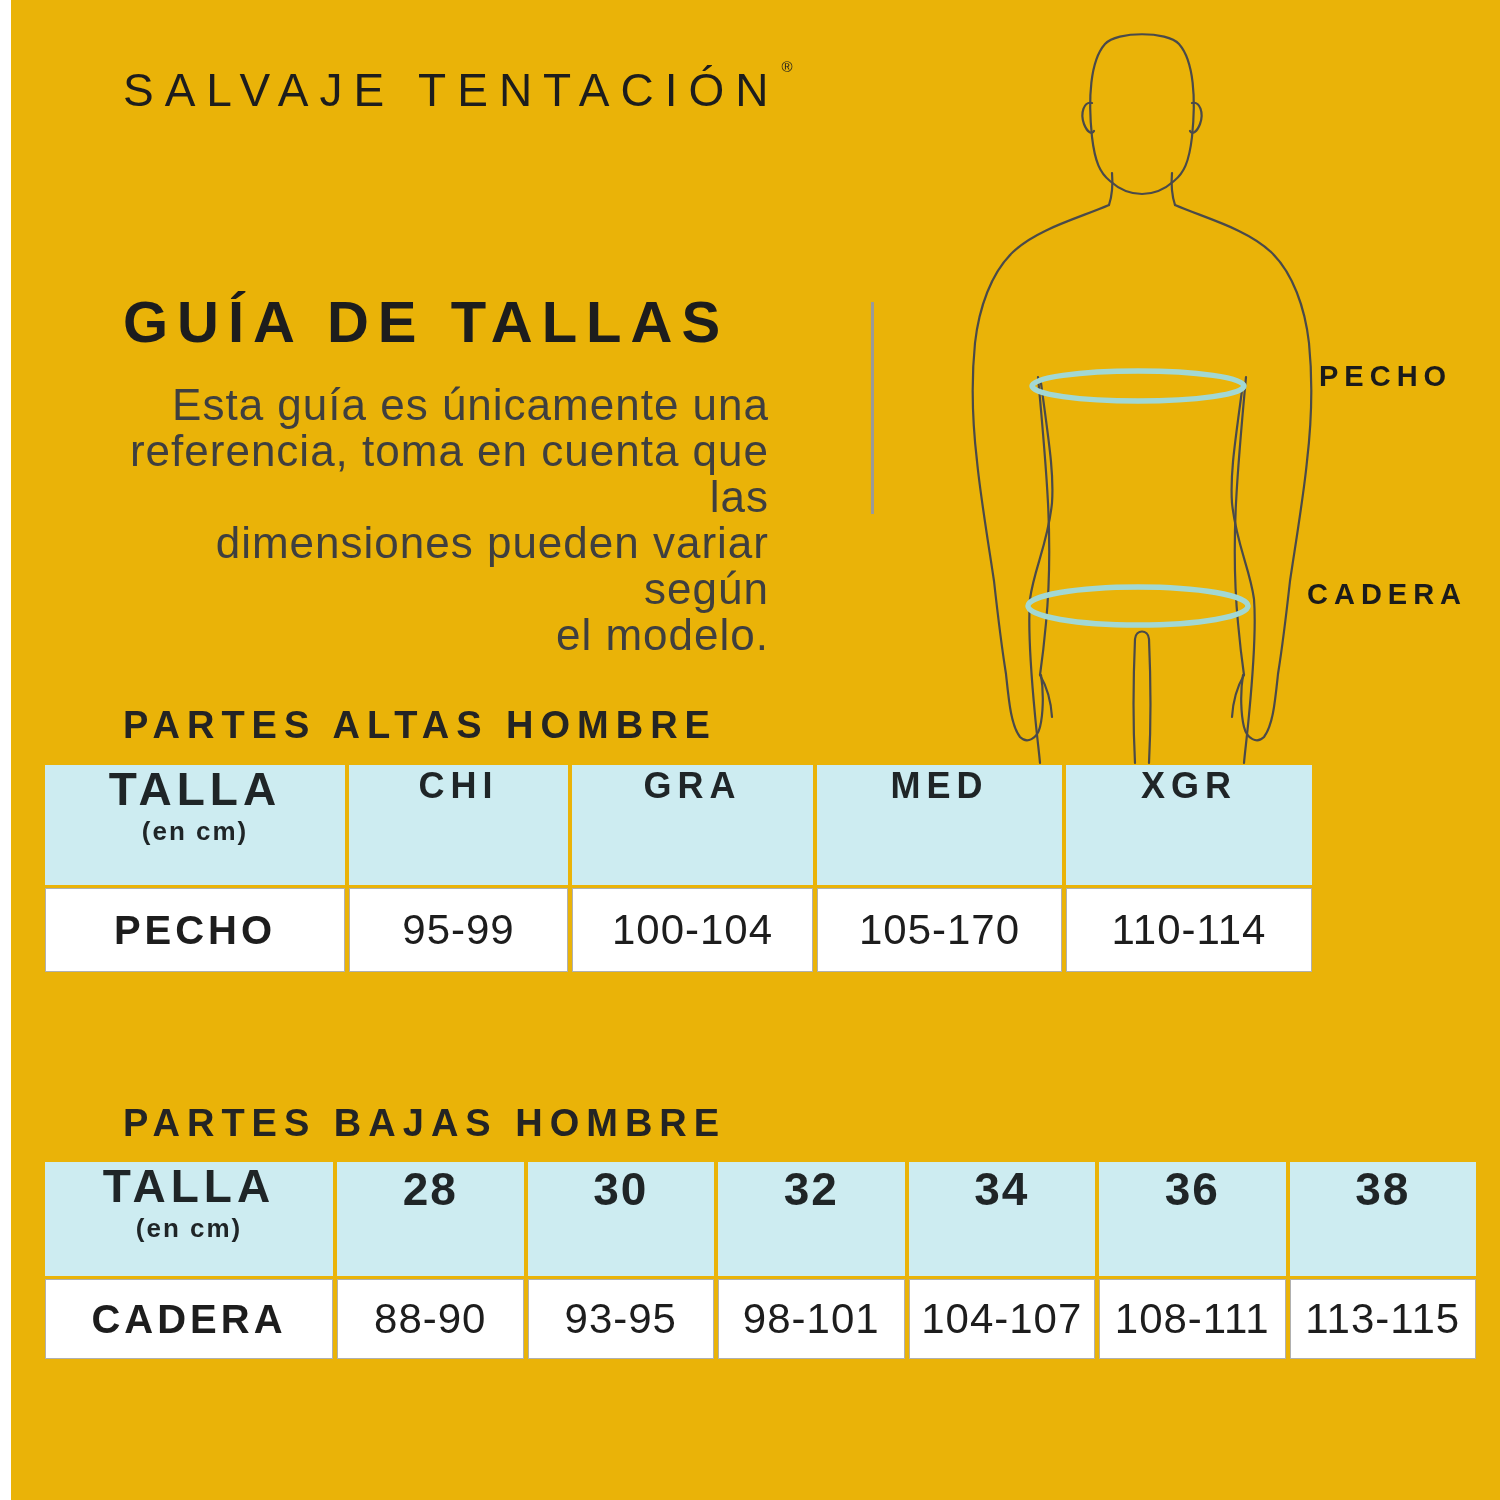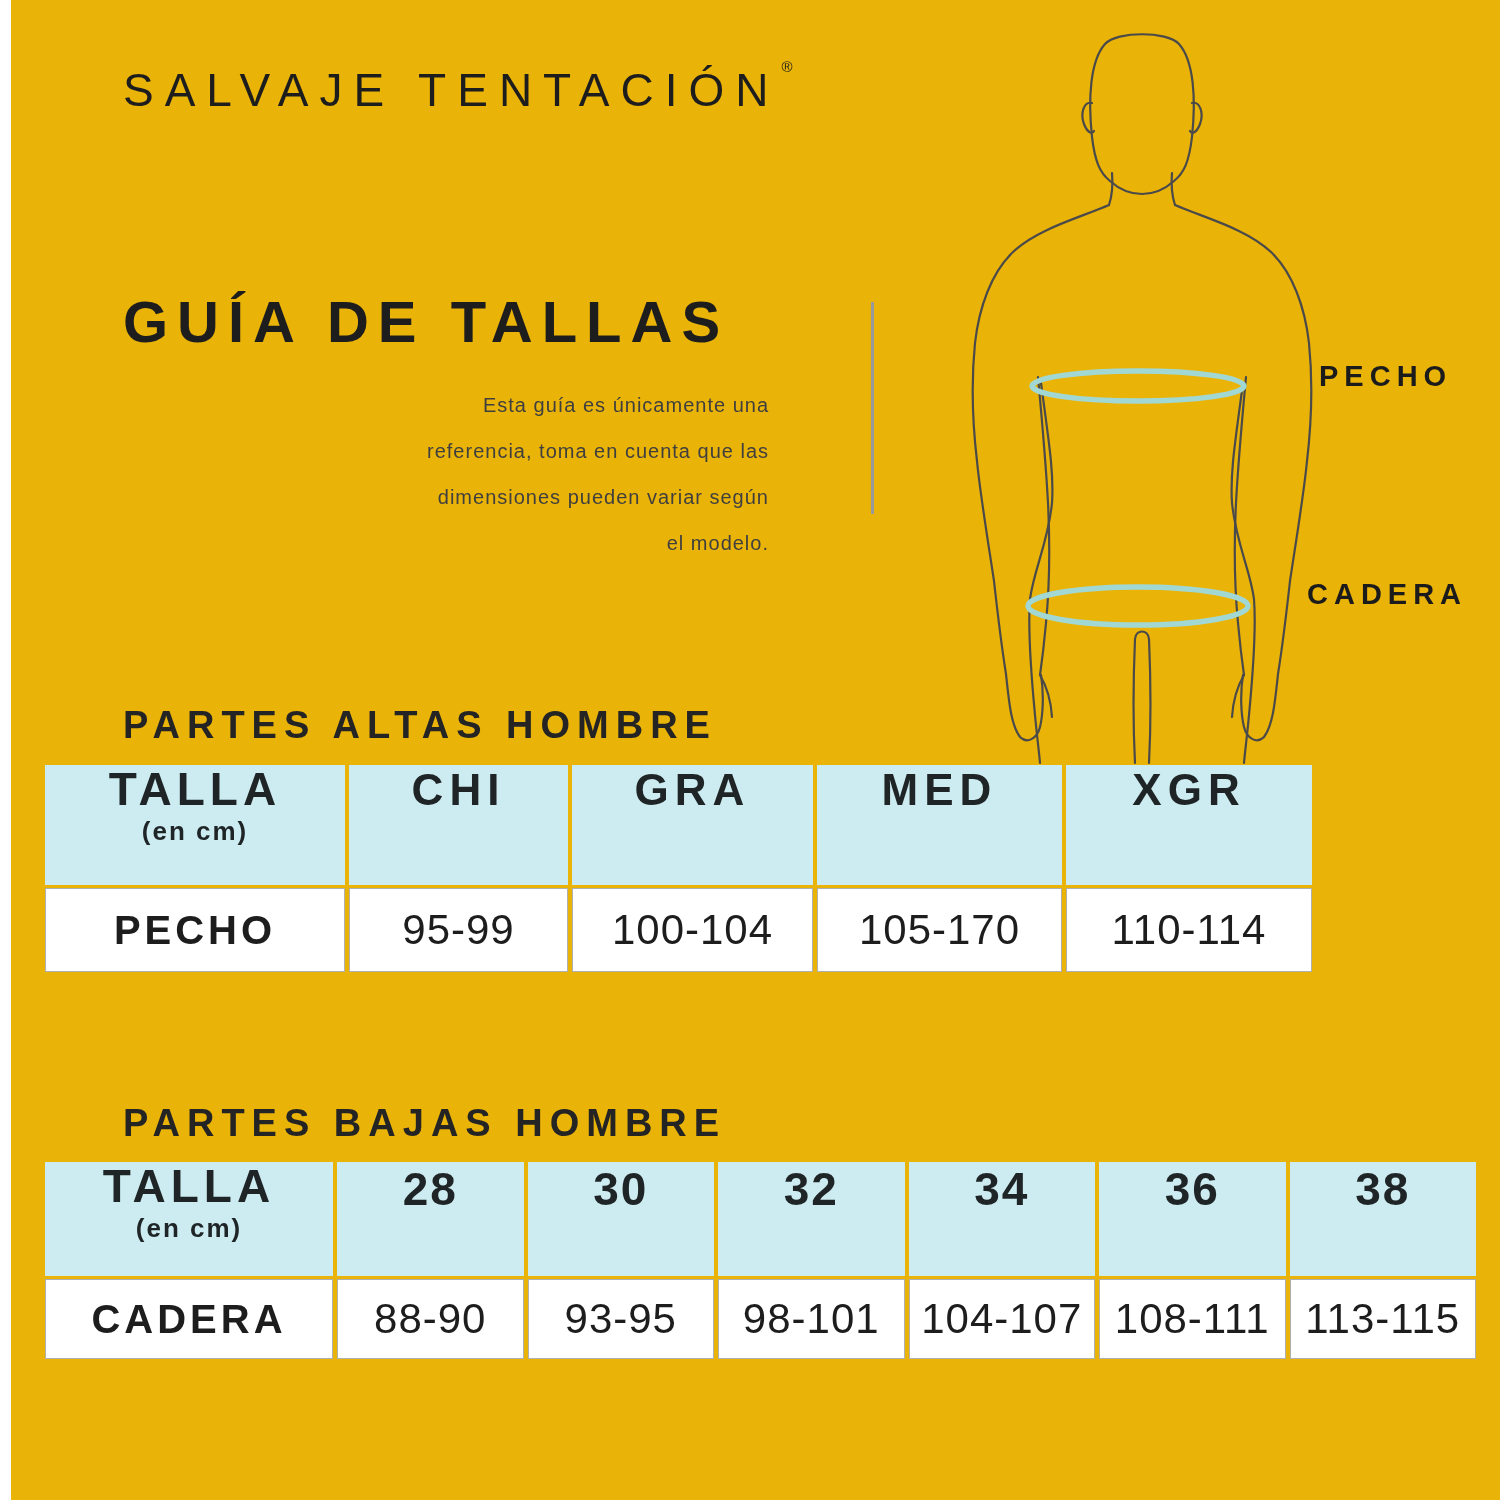--- a/index.html
+++ b/index.html
@@ -13,21 +13,21 @@
     left:112px; top:58px; font-size:46px; font-weight:400;
     letter-spacing:11px; color:var(--text-dark, #1d1d1d); white-space:nowrap;
   }
   .brand .mark { font-size:15px; vertical-align:34px; letter-spacing:0; margin-left:2px; }
 
   .guide-title {
     left:112px; top:288px; font-size:58px; font-weight:700;
     letter-spacing:9px; color:var(--text-dark, #1d1d1d); white-space:nowrap;
   }
   .guide-desc {
-    left:90px; top:382px; width:668px; font-size:20px; line-height:46px;
+    left:90px; top:382px; width:668px; font-size:44px; line-height:46px;
     letter-spacing:1px; color:var(--text-gray, #3f3f3f);
     text-align:right; white-space:pre-line;
   }
   .v-divider {
     left:860px; top:302px; width:3px; height:212px;
     background:var(--divider-gray, #9a9a9a);
   }
 
   .figure-svg { left:950px; top:25px; width:360px; height:740px; }
 
@@ -54,21 +54,21 @@
     grid-template-columns:288px repeat(6, 1fr);
     grid-template-rows:114px 80px;
   }
   .th {
     background:var(--header-bg, #cdecf1);
     display:flex; flex-direction:column; align-items:center; justify-content:flex-start;
     color:#1f2527;
   }
   .th .size-main { font-size:46px; font-weight:700; letter-spacing:5px; line-height:1.05; }
   .th .size-unit { font-size:26px; font-weight:700; letter-spacing:2px; margin-top:3px; }
-  .th.col-label  { font-size:44px; font-weight:700; letter-spacing:6px; }
+  .th.col-label  { font-size:36px; font-weight:700; letter-spacing:6px; }
   .t-lower .th.col-label { font-size:46px; letter-spacing:2px; }
   .td {
     background:#ffffff; border:1px solid var(--border-gray, #b0b0b0);
     display:flex; align-items:center; justify-content:center;
     font-size:42px; color:#1d1d1d; letter-spacing:1px;
   }
   .td.row-label { font-weight:700; font-size:40px; letter-spacing:4px; }
 </style>
 </head>
 <body>

